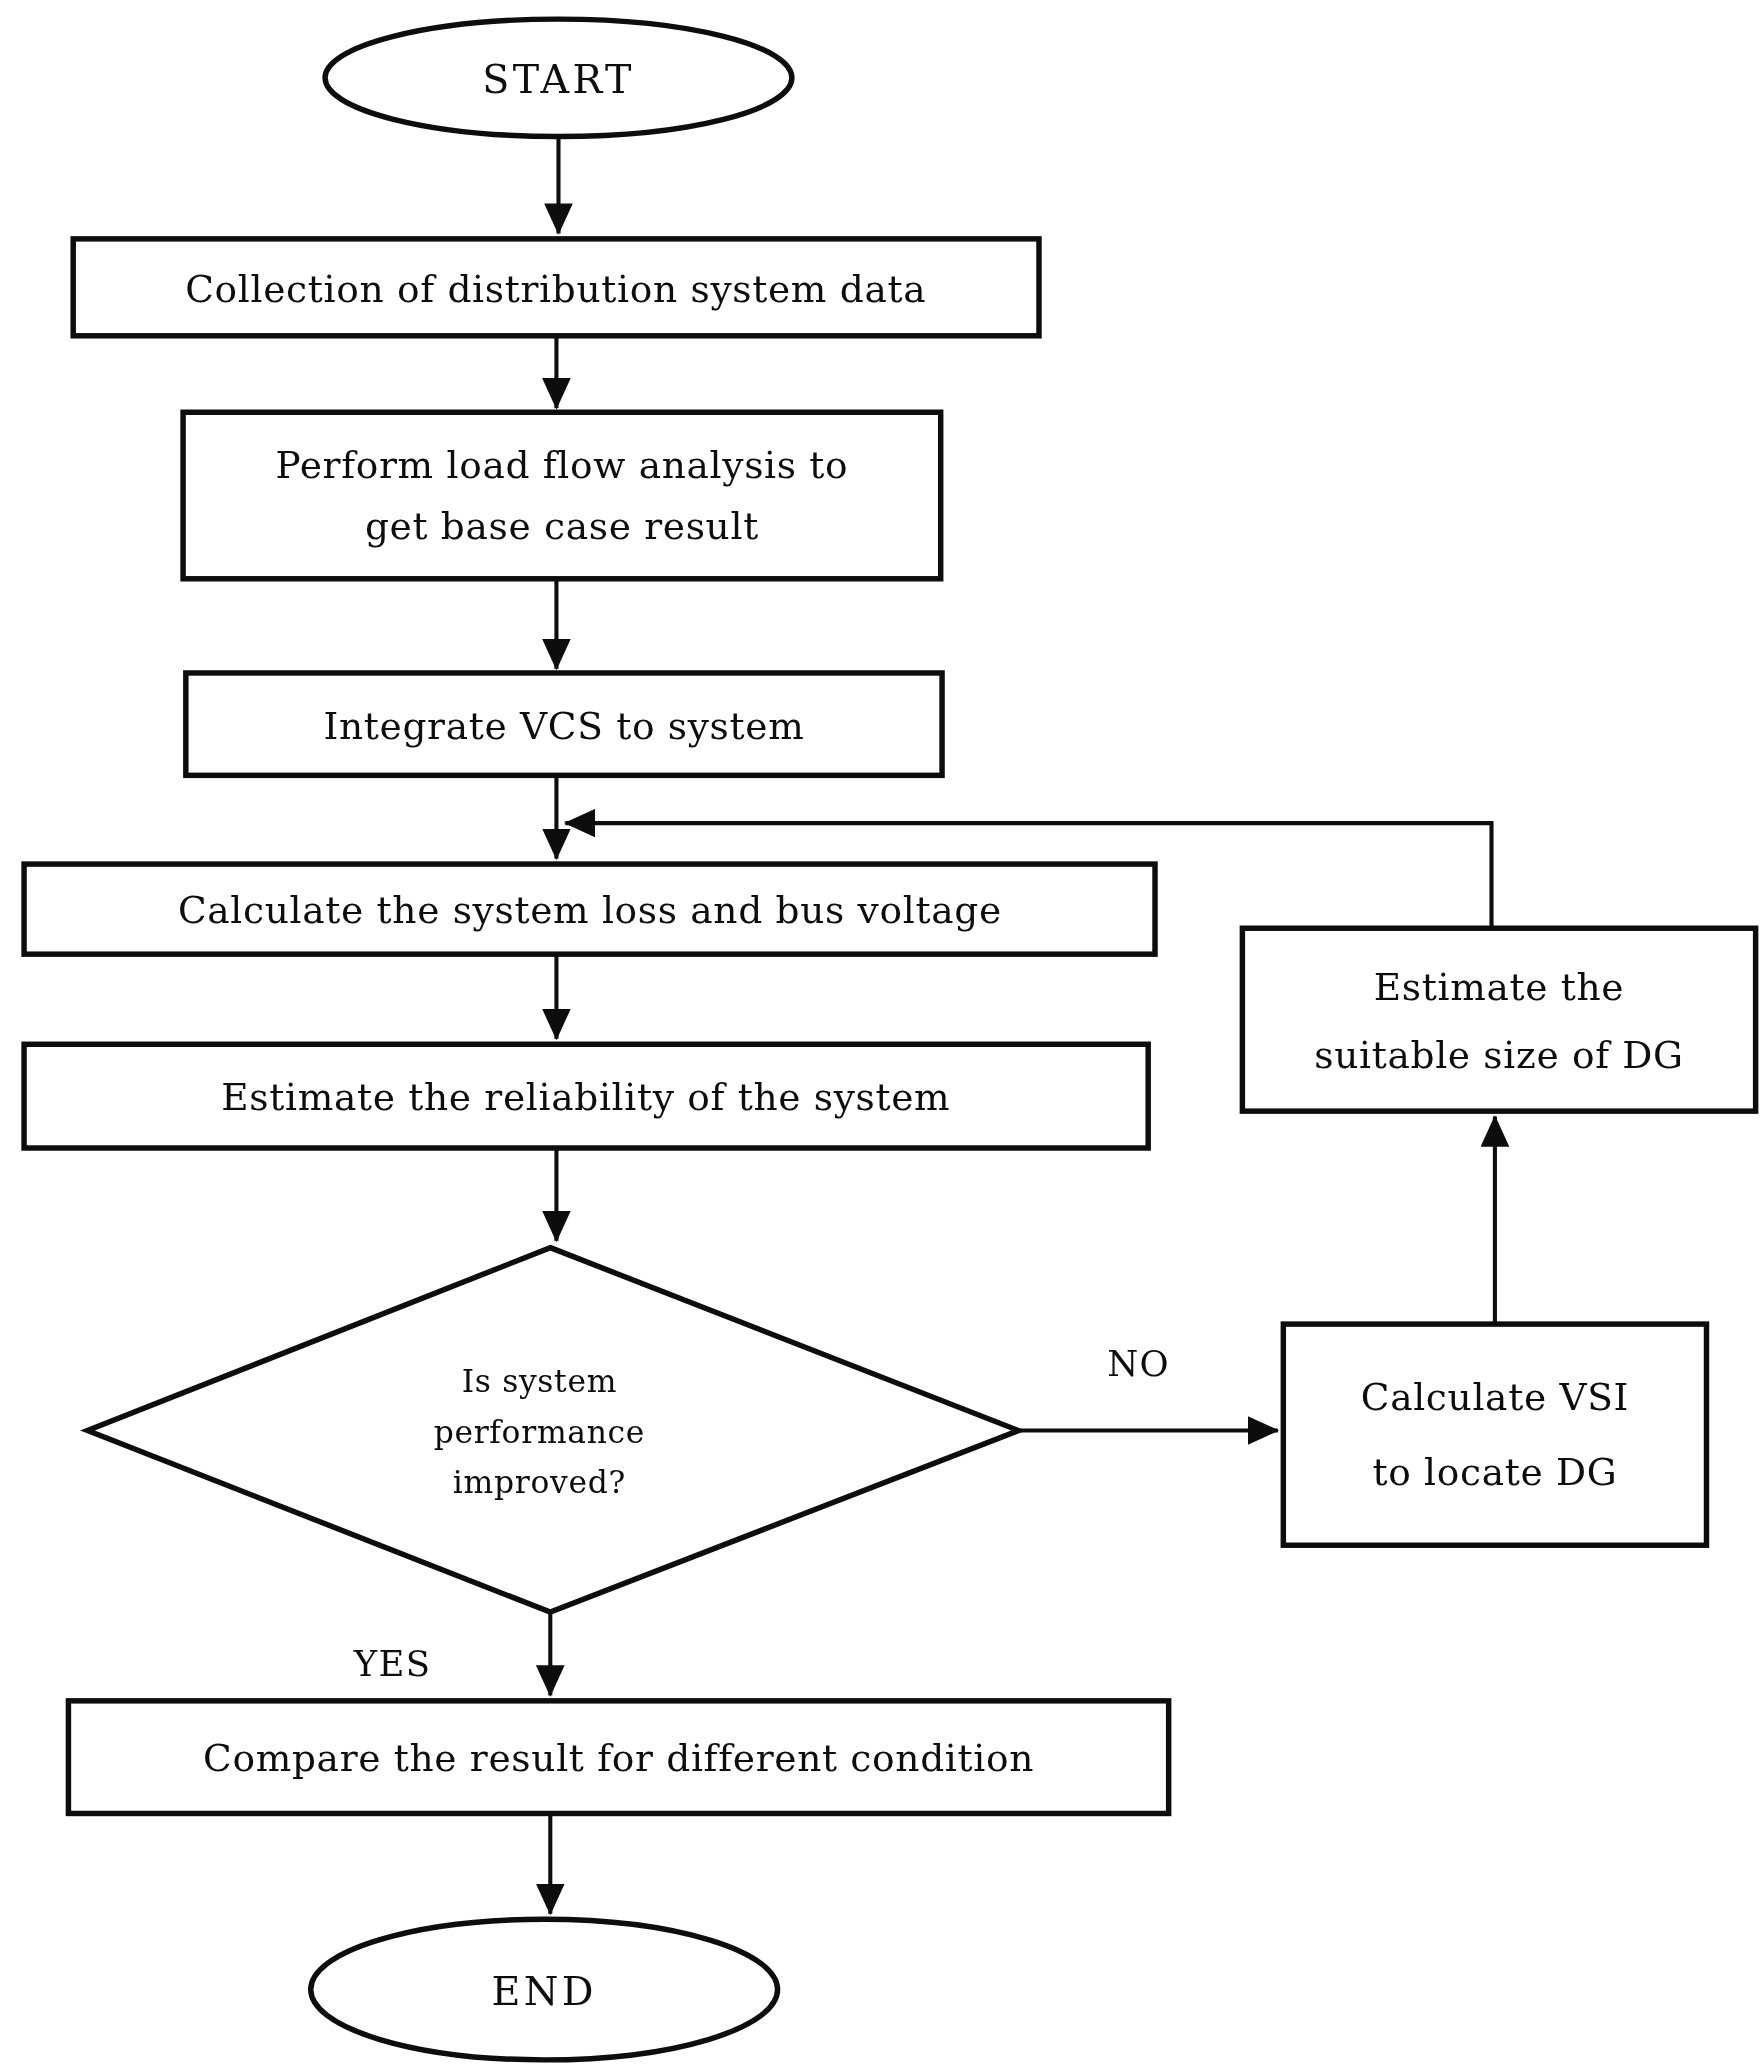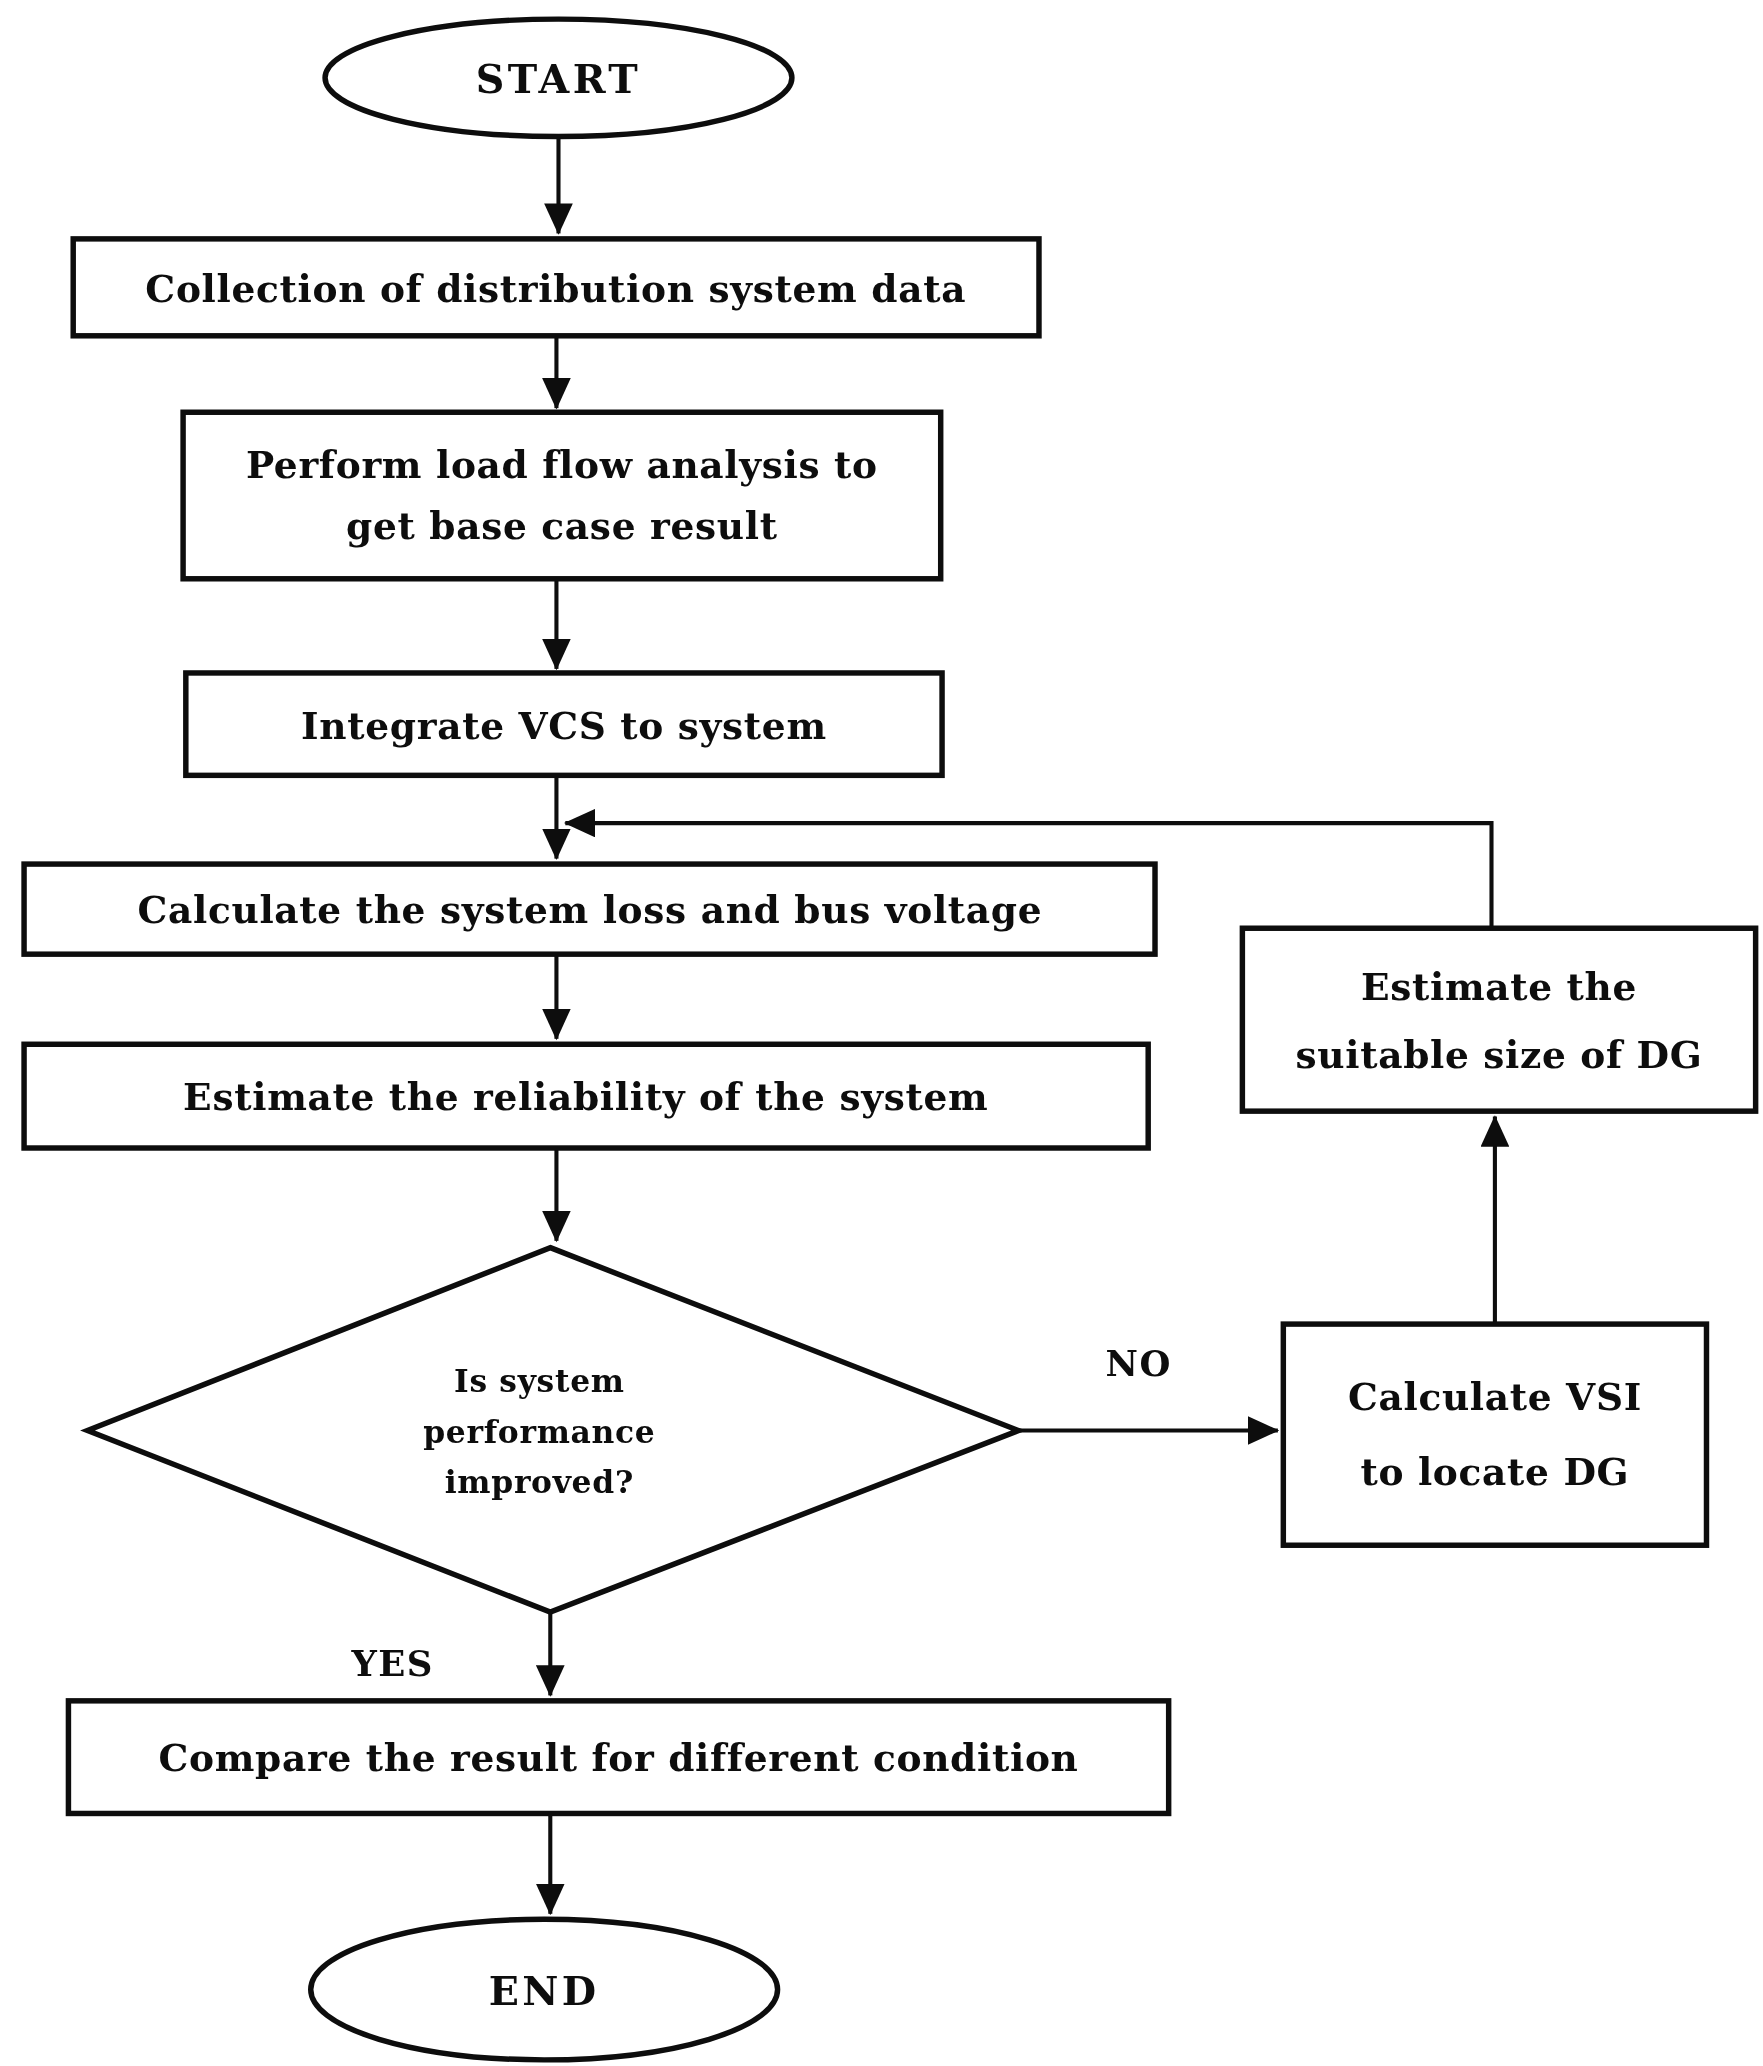--- a/index.html
+++ b/index.html
@@ -2,21 +2,20 @@
 <html style="font-size:11px"><head>
 <meta charset="utf-8">
 <style>
   html, body { margin: 0; padding: 0; background: #ffffff; }
   .page {
     position: relative;
     width: 1764px;
     height: 2066px;
     background: #ffffff;
     font-family: "DejaVu Serif", serif;
-    font-weight: bold;
   }
   svg.flow { display: block; width: 1764px; height: 2066px; }
   .shape { fill: #ffffff; stroke: #0d0d0d; stroke-width: 8; }
   .edge  { fill: none; stroke: #0d0d0d; stroke-width: 6; }
   text   {
     fill: #0d0d0d;
     font-family: "DejaVu Serif", serif;
     text-anchor: middle;
     dominant-baseline: central;
   }

